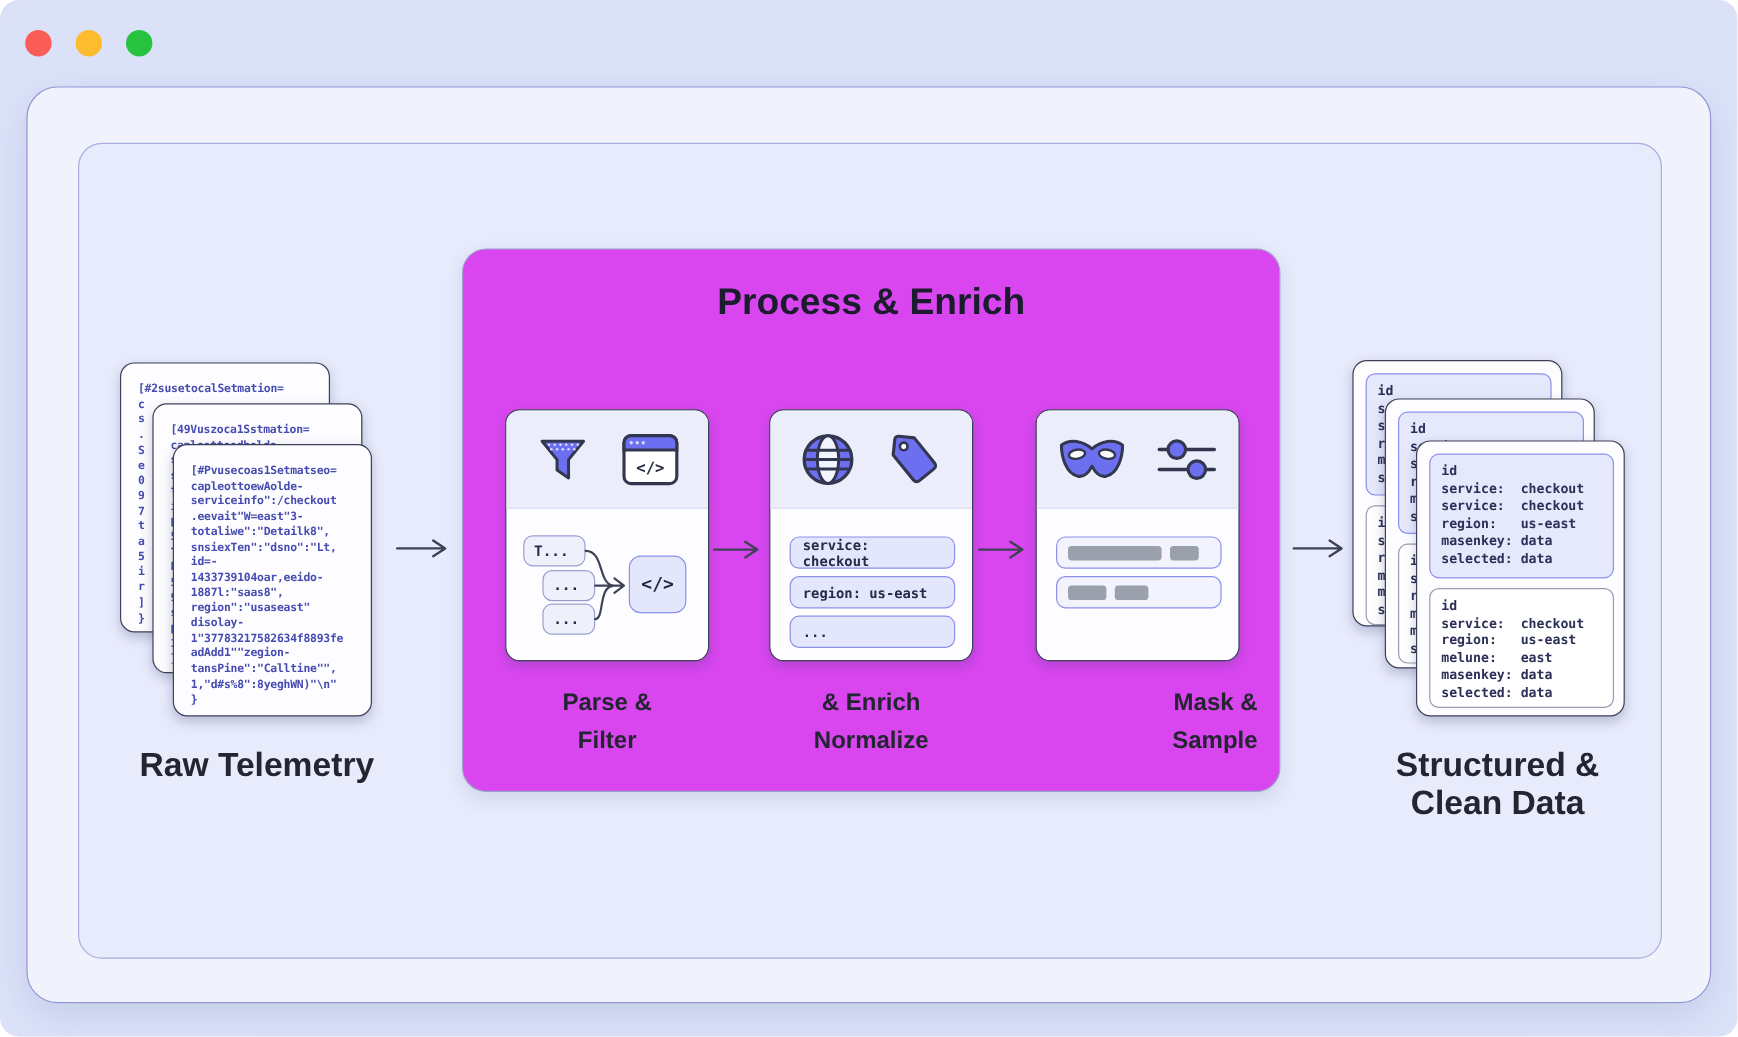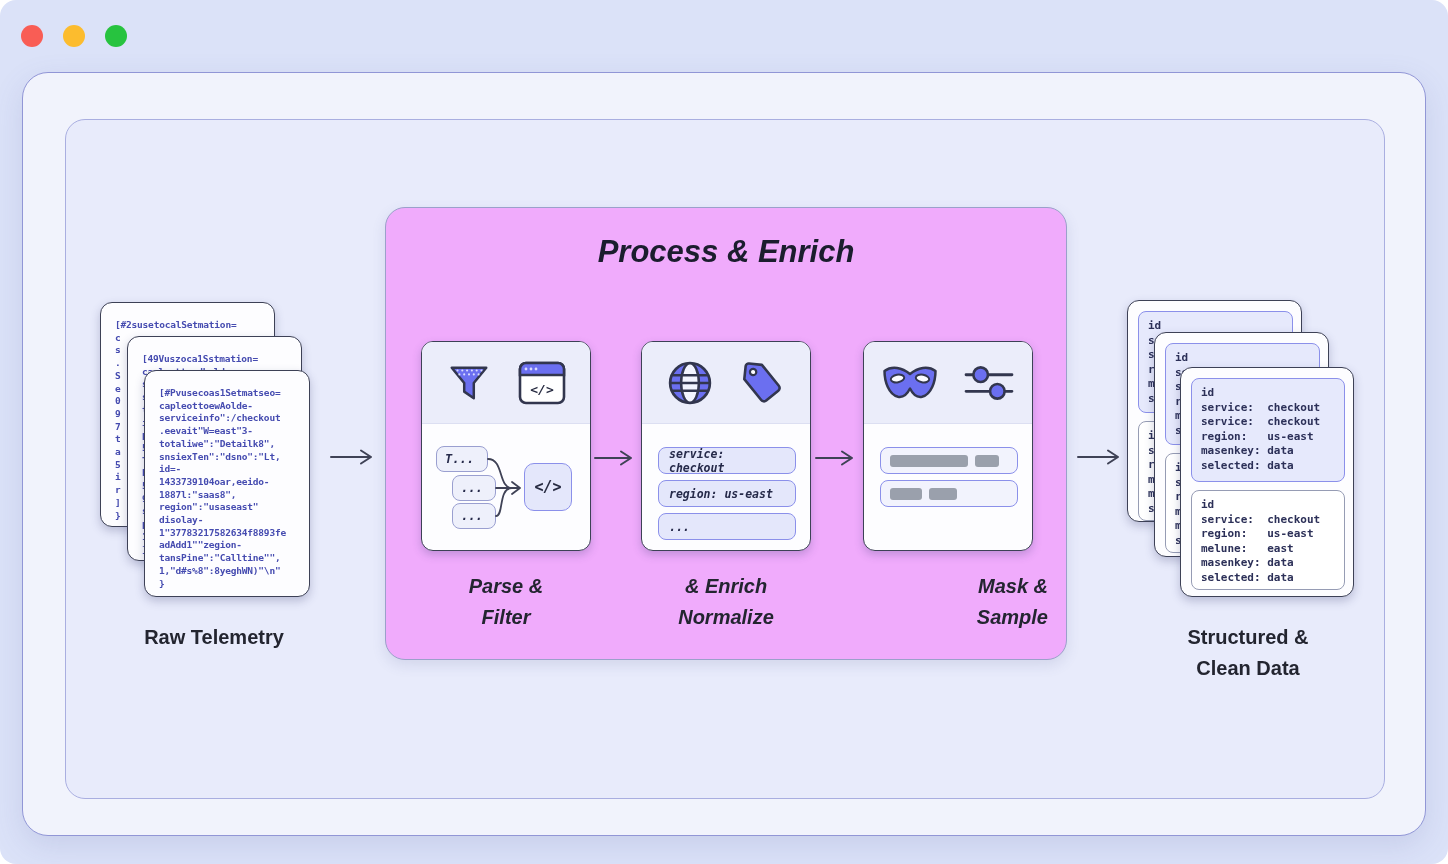--- a/index.html
+++ b/index.html
@@ -26,26 +26,26 @@
               box-shadow:0 4px 10px rgba(60,65,120,.28); overflow:hidden; }
   .raw-text { padding:16px 0 0 14px; font-size:9.5px; line-height:12.7px; font-weight:bold;
               color:#454bb0; letter-spacing:-.2px; }
 
   .kv-panel { position:absolute; border-radius:8px; padding:7px 9px; font-size:11px; line-height:14.6px;
               color:#2c3058; font-weight:bold; overflow:hidden; }
   .kv-a { background:#e6e9fc; border:1.5px solid #8b90ea; }
   .kv-b { background:#ffffff; border:1.5px solid #969cb4; }
 
   
-  .big-label { position:absolute; text-align:center; font-size:20px; font-weight:600; color:#232530; line-height:31px; }
+  .big-label { position:absolute; text-align:center; font-size:28px; font-weight:600; color:#232530; line-height:31px; }
 
   
   .process { position:absolute; left:319px; top:87px; width:682px; height:453px;
-             background:#f0abfc; border:1.5px solid #9ba0ca; border-radius:20px;
-             box-shadow:0 5px 14px rgba(80,85,140,.14);font-style:italic; }
+             background:#d946ef; border:1.5px solid #9ba0ca; border-radius:20px;
+             box-shadow:0 5px 14px rgba(80,85,140,.14); }
   .process-title { position:absolute; top:26px; left:0; width:100%; text-align:center;
                    font-size:31px; font-weight:bold; color:#1b1d2e; }
 
   
   .step-card { position:absolute; width:170px; height:210px; background:#fdfdff;
                border:1.6px solid #3d4156; border-radius:12px;
                box-shadow:0 4px 9px rgba(60,65,120,.25); overflow:hidden; }
   .step-top { height:82px; background:#ebedfa; border-bottom:1px solid #dcdff2;
               display:flex; align-items:center; justify-content:center; gap:26px; }
 

